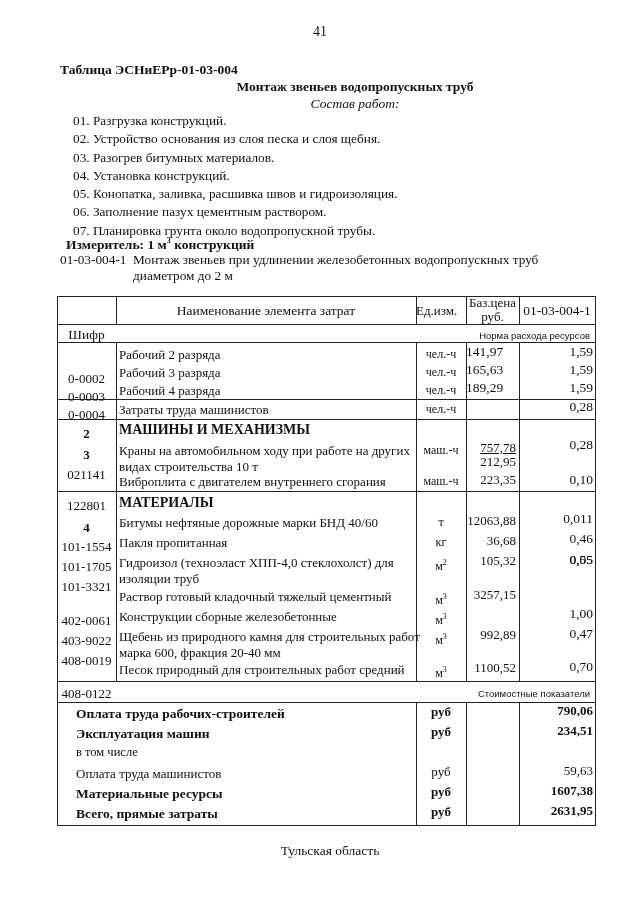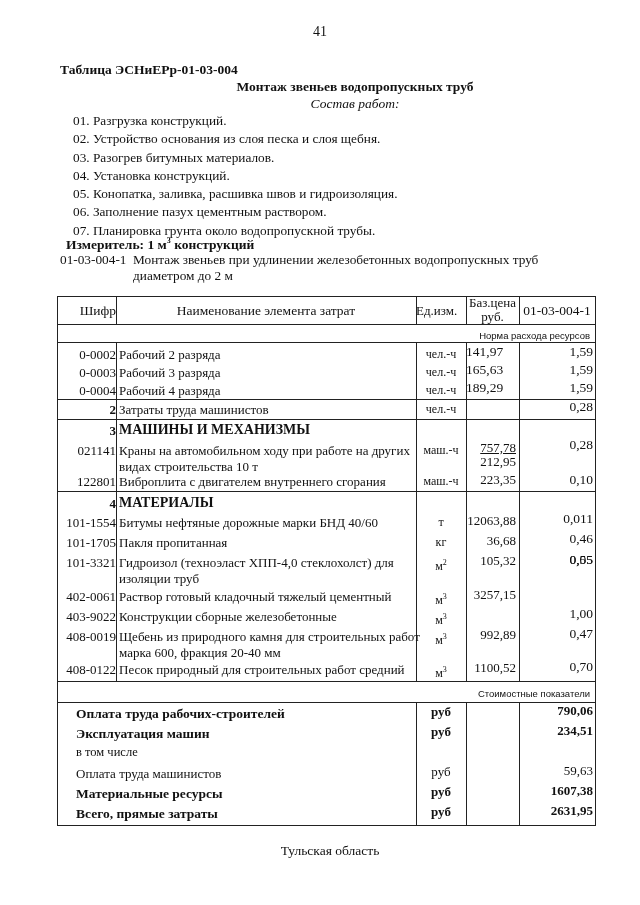--- a/index.html
+++ b/index.html
@@ -16,21 +16,21 @@
   .measure sup { font-size: 8px; }
   .code-line { top: 252px; left: 60px; font-size: 13.3px; line-height: 16px; }
   .code-line .code { display: inline-block; width: 73px; vertical-align: top; }
   .code-line .desc { display: inline-block; vertical-align: top; white-space: normal; width: 430px; }
 
   
   .grid { position: absolute; background: #222; }
   .h { height: 1px; }
   .v { width: 1px; }
   .cell { position: absolute; white-space: nowrap; font-size: 13px; line-height: 15px; }
-  .c-code { left: 57px; width: 59px; text-align: right; }
+  .c-code { left: 57px; width: 59px; text-align: center; margin-top: 24px; }
   .c-name { left: 119px; }
   .c-unit { left: 416px; width: 50px; text-align: center; font-size: 12px; }
   .c-price { left: 466px; width: 50px; text-align: right; }
   .c-price.ctr { text-align: left; width: 53px; }
   .c-norm { left: 519px; width: 74px; text-align: right; }
   .bold { font-weight: bold; }
   .sans-small { font-family: "Liberation Sans", "DejaVu Sans", sans-serif; font-size: 9.5px; }
   .ul { text-decoration: underline; }
   .footer { top: 843px; left: 0; width: 640px; text-align: center; font-size: 13.5px; padding-left: 20px; box-sizing: border-box; }
 </style>

